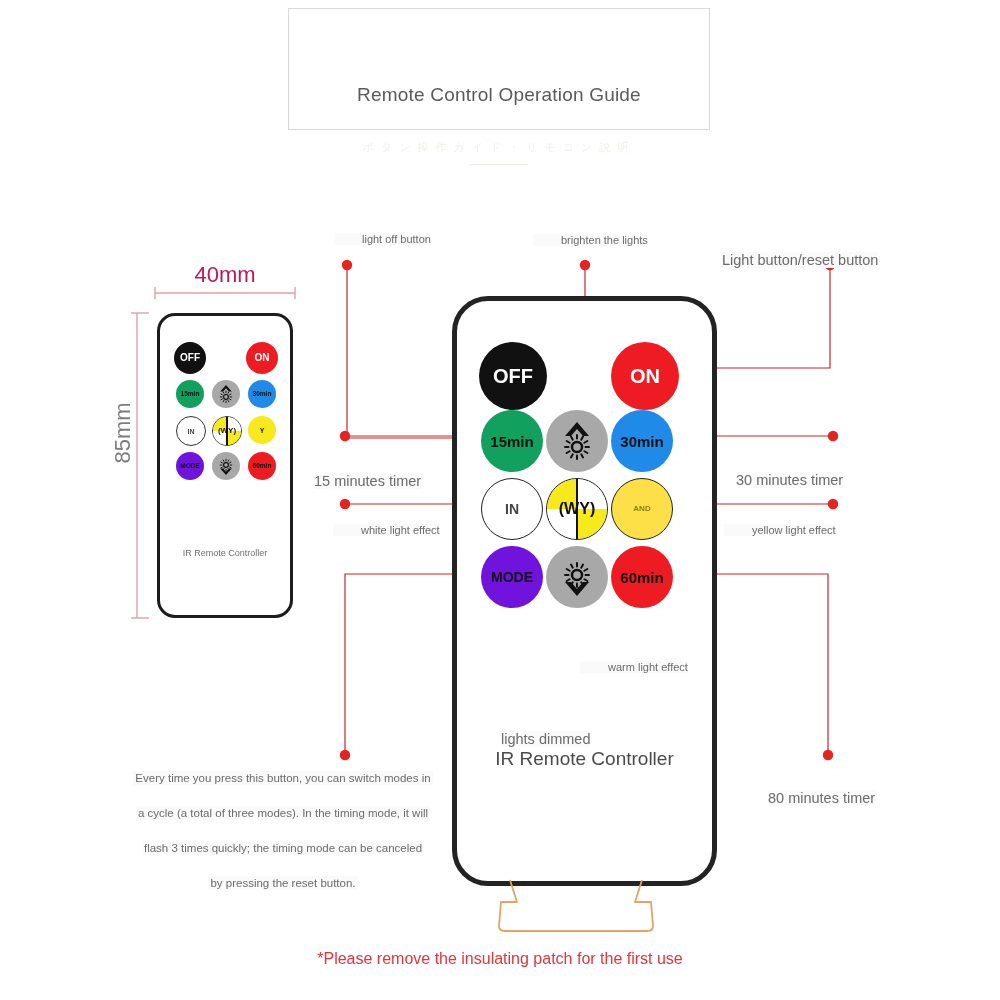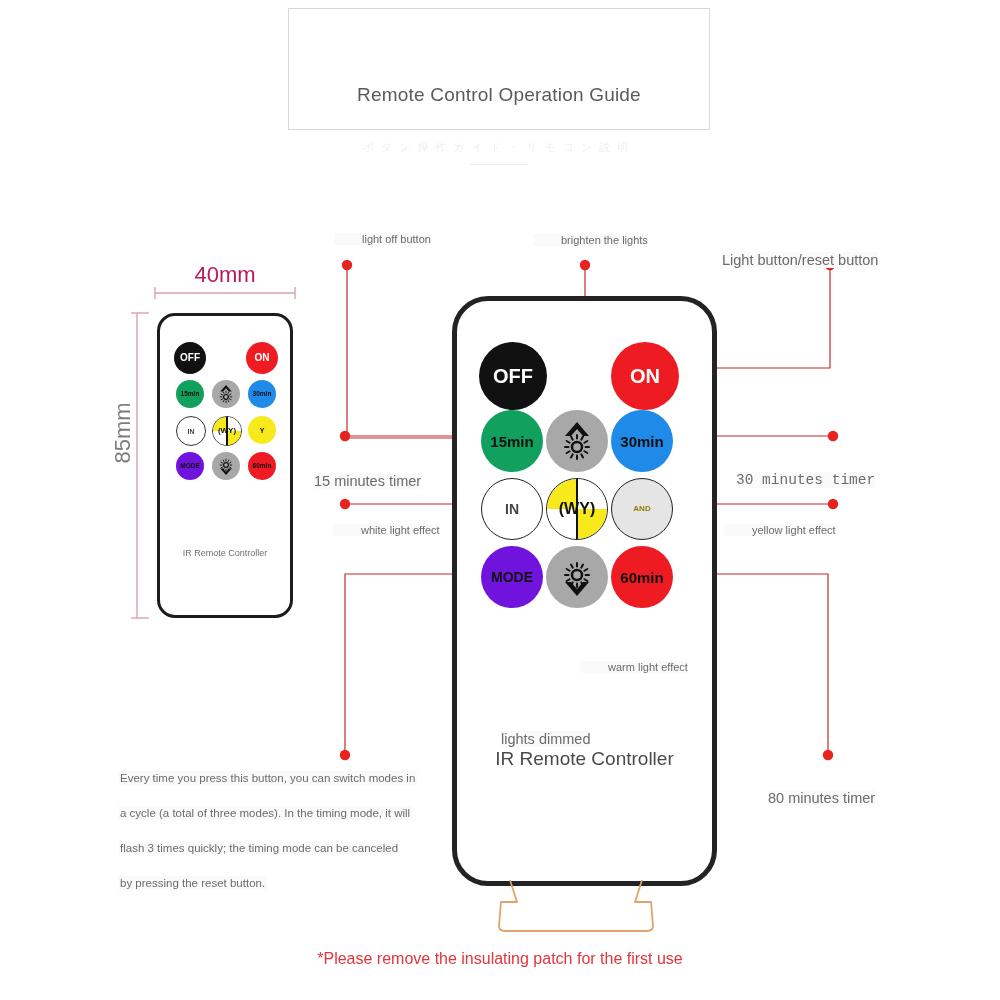--- a/index.html
+++ b/index.html
@@ -68,21 +68,21 @@
 
   
   .anno{
     position:absolute;color:#6b6b6b;white-space:nowrap;
     background:#fafafa;
   }
   .anno.sm{font-size:11px;padding-left:28px;}
   .anno.md{font-size:14.5px;margin-top:20px;}
 
   
-  #mode-note{left:118px;top:768px;width:330px;}
+  #mode-note{left:118px;top:768px;width:330px;text-align:center;}
   #mode-note div{
     font-size:11.5px;color:#6b6b6b;margin-bottom:18px;background:#fafafa;
     display:inline-block;padding:1px 2px;
   }
 
   #footer-warning{
     left:0px;top:950px;width:1000px;text-align:center;
     font-size:16px;color:#e0353b;
   }
 </style>
@@ -229,21 +229,21 @@
     </div>
   <div class="bbtn" style="left: 154px; top: 109px; background: rgb(31, 138, 232); color: rgb(17, 17, 17); font-size: 15px;">30min</div>
 
   <div class="bbtn" style="left: 24px; top: 177px; border: 1.6px solid rgb(34, 34, 34); background: rgb(255, 255, 255); color: rgb(68, 68, 68); font-size: 14px;">IN</div>
   <div class="bbtn" style="left: 89px; top: 177px; border: 1.6px solid rgb(34, 34, 34); overflow: hidden; background: rgb(251, 247, 222); color: rgb(17, 17, 17); font-size: 16px;">
       <span style="position:absolute;inset:0;border-radius:50%;
       background:conic-gradient(#ffffff 0deg 90deg,#f7e91b 90deg 180deg,#ffffff 180deg 270deg,#f7e91b 270deg 360deg);"></span>
     <span style="position:absolute;left:50%;top:0;bottom:0;width:1.6px;margin-left:-0.8px;background:#111;"></span>
       <span style="position:relative;z-index:2;">(WY)</span>
     </div>
-  <div class="bbtn" style="left: 154px; top: 177px; border: 1.6px solid rgb(34, 34, 34); background: #e5e5e5; color: rgb(138, 125, 0); font-size: 8px;">AND</div>
+  <div class="bbtn" style="left: 154px; top: 177px; border: 1.6px solid rgb(34, 34, 34); background: #fde047; color: rgb(138, 125, 0); font-size: 8px;">AND</div>
 
   <div class="bbtn" style="left: 24px; top: 245px; background: rgb(112, 20, 221); color: rgb(17, 17, 17); font-size: 14px;">MODE</div>
   <div class="bbtn" style="left: 89px; top: 245px; background: rgb(168, 168, 168); color: rgb(17, 17, 17); font-size: 12px;">
       <svg viewBox="0 0 100 100" style="width:50px;height:50px;display:block;">
       <path d="M50,88 L26,60 L38,60 L50,74 L62,60 L74,60 Z" fill="#111"></path>
         <line x1="67.0" y1="46.0" x2="74.0" y2="46.0" stroke="#111" stroke-width="4" stroke-linecap="round"></line>
         <line x1="64.7" y1="54.5" x2="70.8" y2="58.0" stroke="#111" stroke-width="4" stroke-linecap="round"></line>
         <line x1="58.5" y1="60.7" x2="62.0" y2="66.8" stroke="#111" stroke-width="4" stroke-linecap="round"></line>
         <line x1="50.0" y1="63.0" x2="50.0" y2="70.0" stroke="#111" stroke-width="4" stroke-linecap="round"></line>
         <line x1="41.5" y1="60.7" x2="38.0" y2="66.8" stroke="#111" stroke-width="4" stroke-linecap="round"></line>
@@ -263,21 +263,21 @@
 
 <svg class="abs" style="left:495px;top:878px;width:180px;height:55px;">
   <path d="M15,2 L22,24 L6,24 L4,48 Q4,53 10,53 L152,53 Q158,53 158,48 L156,24 L140,24 L147,2" fill="none" stroke="#e0a46a" stroke-width="1.8" stroke-linejoin="round"></path>
 </svg>
 
 <div class="anno sm" style="left:334px;top:233px;">light off button</div>
 <div class="anno sm" style="left:533px;top:234px;">brighten the lights</div>
 <div class="anno md" style="left:722px;top:232px;">Light button/reset button</div>
 
 <div class="anno md" style="left:314px;top:453px;">15 minutes timer</div>
-<div class="anno md" style="left:736px;top:452px;font-family:Liberation Mono, monospace;">30 minutes timer</div>
+<div class="anno md" style="left:736px;top:452px;">30 minutes timer</div>
 
 <div class="anno sm" style="left:333px;top:524px;">white light effect</div>
 <div class="anno sm" style="left:724px;top:524px;">yellow light effect</div>
 
 <div class="anno sm" style="left:580px;top:661px;text-align:right;">warm light effect</div>
 <div class="anno md" style="left:501px;top:711px;">lights dimmed</div>
 <div class="anno md" style="left:768px;top:770px;">80 minutes timer</div>
 
 <div class="abs" id="mode-note">
   <div>Every time you press this button, you can switch modes in</div>

